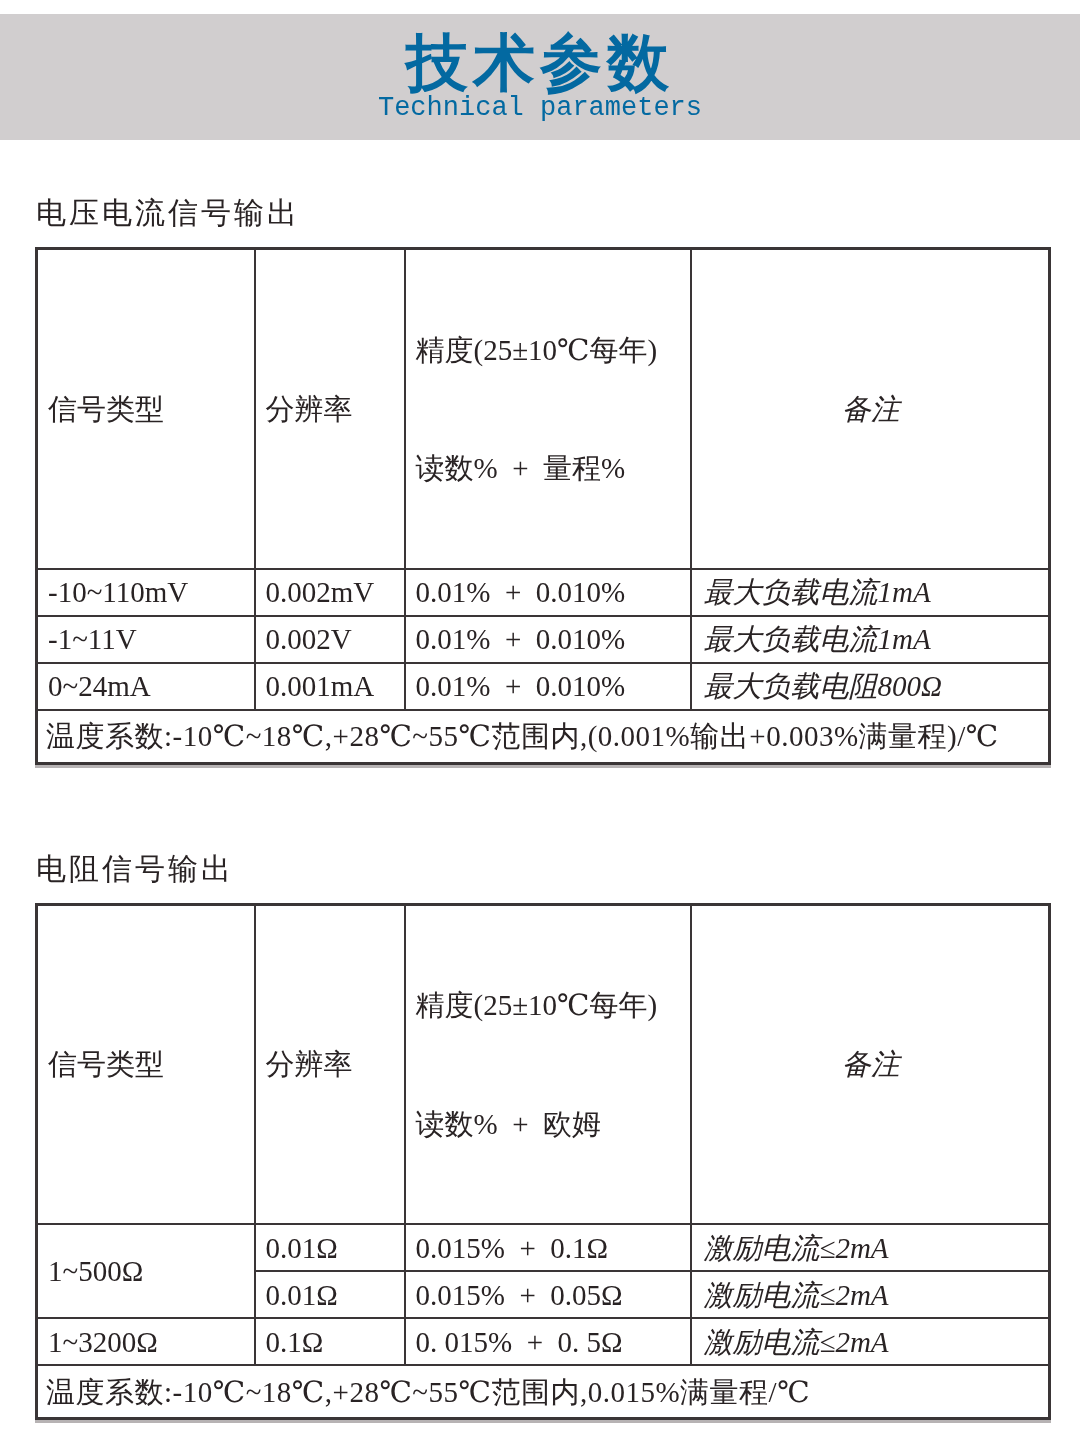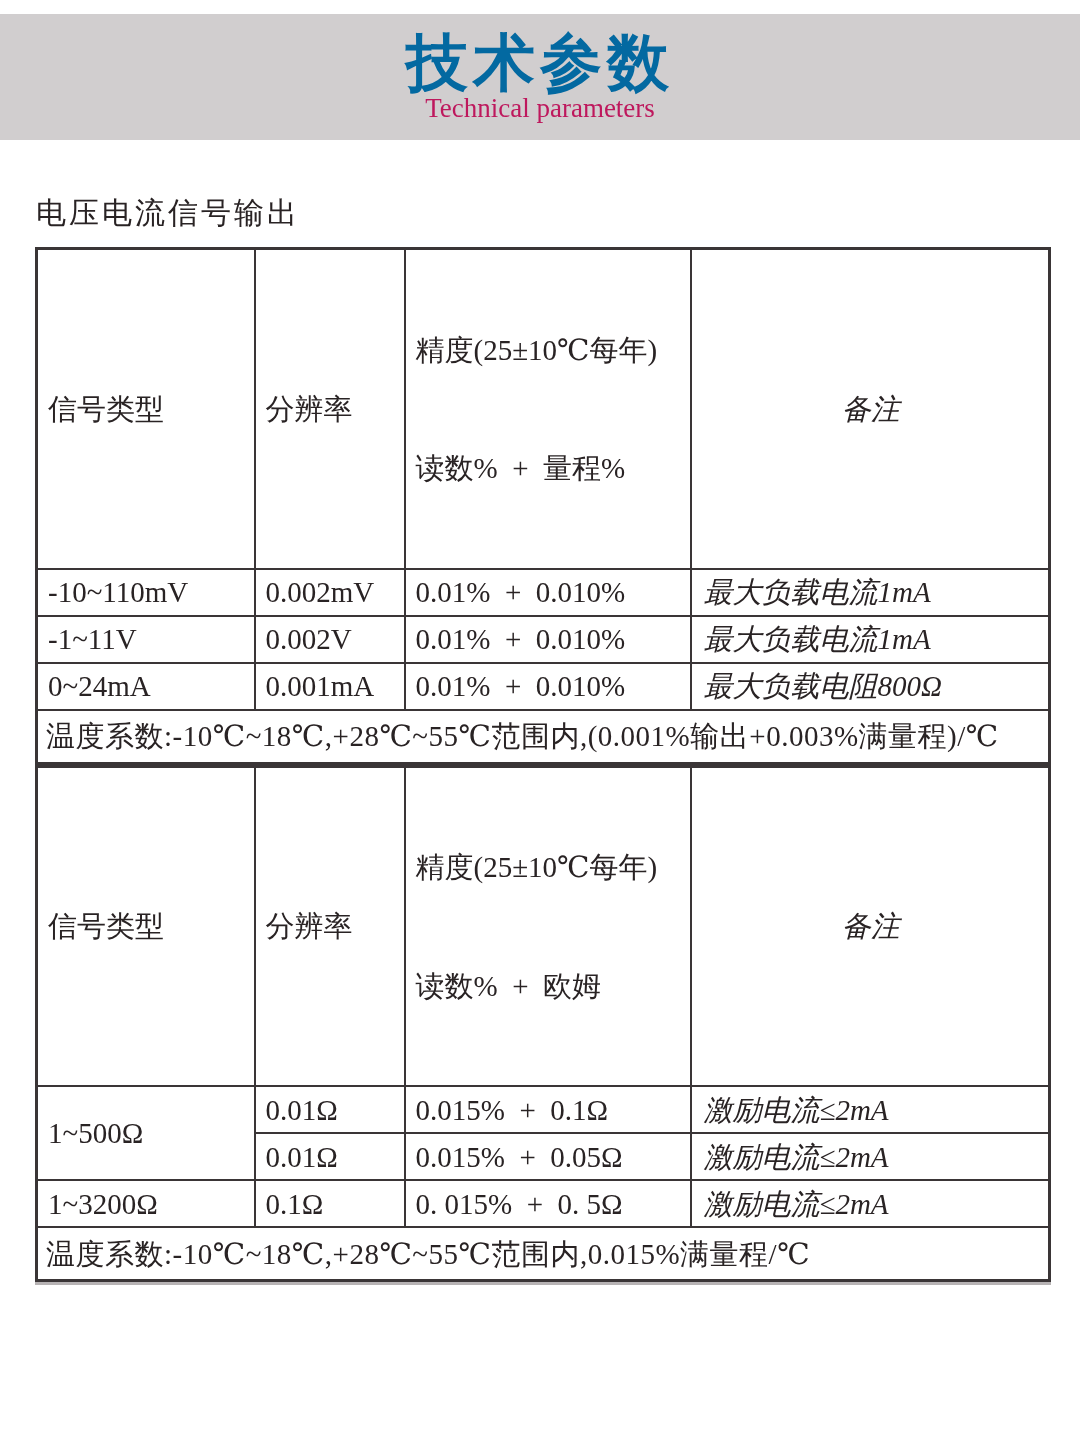--- a/index.html
+++ b/index.html
@@ -26,24 +26,24 @@
   }
   .banner .title {
     font-family: "Liberation Sans", "DejaVu Sans", sans-serif;
     font-weight: bold;
     font-size: 62px;
     line-height: 1.02;
     letter-spacing: 5px;
     color: #0369a1;
   }
   .banner .subtitle {
-    font-family: Liberation Serif, serif;
+    font-family: Liberation Mono, monospace;
     font-size: 27px;
     line-height: 1.05;
-    color: #be185d;
+    color: #0369a1;
     margin-top: 0;
   }
   
   main { margin: 0 32px 0 35px; }
   .section-title {
     font-size: 30px;
     letter-spacing: 3px;
     margin: 0 0 13px 1px;
     font-weight: normal;
   }
@@ -118,20 +118,21 @@
       <td>0.001mA</td>
       <td>0.01%  +  0.010%</td>
       <td class="pad-big">最大负载电阻800Ω</td>
     </tr>
     <tr class="footer-row">
       <td colspan="4">温度系数:-10℃~18℃,+28℃~55℃范围内,(0.001%输出+0.003%满量程)/℃</td>
     </tr>
   </tbody>
     </table>
 
+  <h2 class="section-title gap-2">电阻信号输出</h2>
   <table class="t2">
     <colgroup>
         <col style="width:218px">
         <col style="width:150px">
         <col style="width:286px">
         <col style="width:359px">
       </colgroup>
     <tbody>
         <tr class="head-tall">
       <td>信号类型</td>

